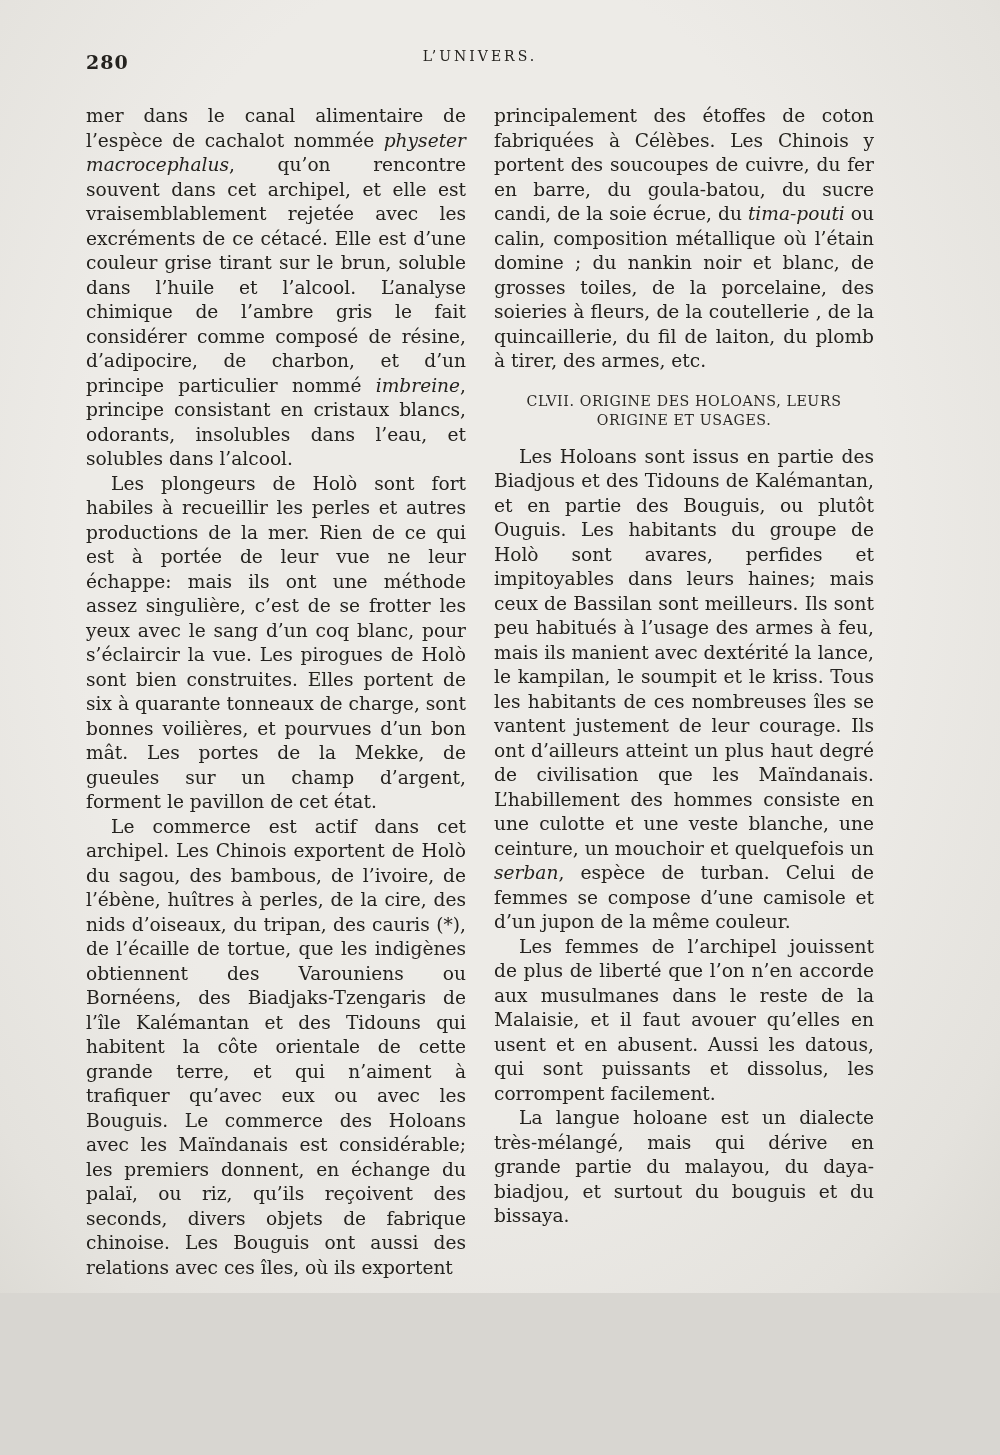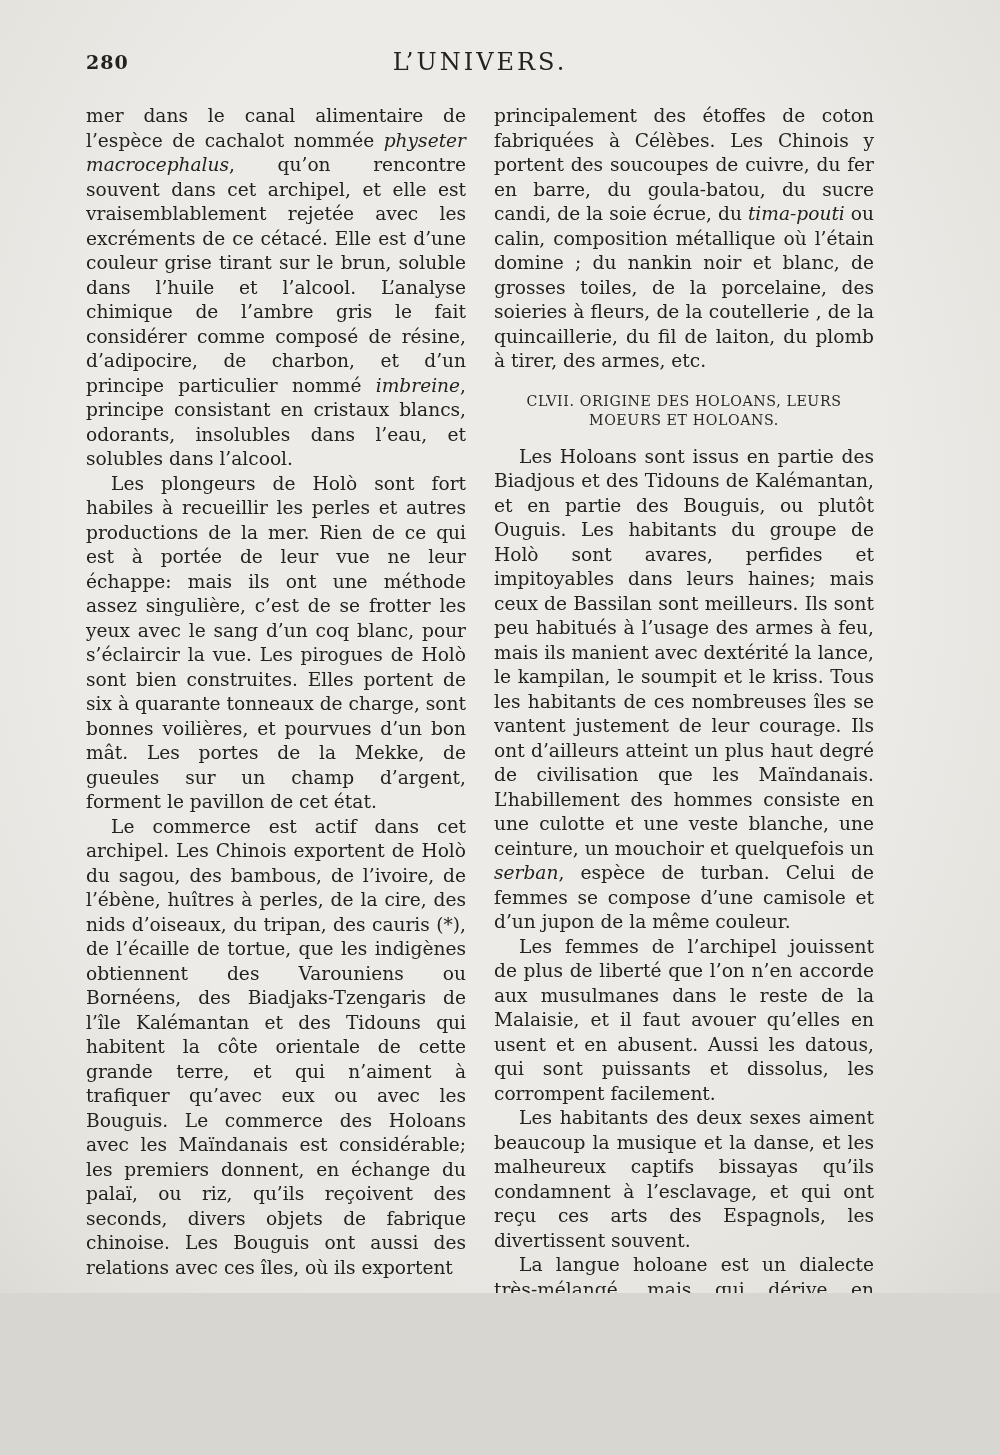--- a/index.html
+++ b/index.html
@@ -12,21 +12,21 @@
   .page {
     position: relative;
     width: 1000px; height: 1293px;
     background: radial-gradient(ellipse at 48% 42%, #edebe7 55%, #e4e2dd 85%, #dbd9d3 100%);
     color: #24221e;
     overflow: hidden;
   }
   .content { position: absolute; left: 86px; top: 46px; width: 788px; }
   .page-header { position: relative; height: 36px; }
   .page-number { position: absolute; left: 0; top: 5px; font-size: 19px; letter-spacing: 1px; font-weight: bold; }
-  .page-title { display: block; text-align: center; font-size: 24px; letter-spacing: 3px; padding-top: 2px; }
+  .page-title { display: block; text-align: center; font-size: 14px; letter-spacing: 3px; padding-top: 2px; }
   .columns { display: flex; gap: 28px; margin-top: 22px; }
   .col { width: 383px; font-size: 18.6px; line-height: 24.5px; text-align: justify; }
   p.para { margin: 0; }
   p.para.indent { text-indent: 1.35em; }
   .section-heading {
     text-align: center;
     font-size: 14.2px;
     letter-spacing: 0.6px;
     line-height: 19px;
     margin: 18px 0 15px;
@@ -52,21 +52,20 @@
     </div>
     <div class="columns">
       <div class="col">
           <p class="para"><span>mer dans le canal alimentaire de l’espèce de cachalot nommée </span><i>physeter macrocephalus</i><span>, qu’on rencontre souvent dans cet archipel, et elle est vraisemblablement rejetée avec les excréments de ce cétacé. Elle est d’une couleur grise tirant sur le brun, soluble dans l’huile et l’alcool. L’analyse chimique de l’ambre gris le fait considérer comme composé de résine, d’adipocire, de charbon, et d’un principe particulier nommé </span><i>imbreine</i><span>, principe consistant en cristaux blancs, odorants, insolubles dans l’eau, et solubles dans l’alcool.</span></p>
           <p class="para indent"><span>Les plongeurs de Holò sont fort habiles à recueillir les perles et autres productions de la mer. Rien de ce qui est à portée de leur vue ne leur échappe: mais ils ont une méthode assez singulière, c’est de se frotter les yeux avec le sang d’un coq blanc, pour s’éclaircir la vue. Les pirogues de Holò sont bien construites. Elles portent de six à quarante tonneaux de charge, sont bonnes voilières, et pourvues d’un bon mât. Les portes de la Mekke, de gueules sur un champ d’argent, forment le pavillon de cet état.</span></p>
           <p class="para indent"><span>Le commerce est actif dans cet archipel. Les Chinois exportent de Holò du sagou, des bambous, de l’ivoire, de l’ébène, huîtres à perles, de la cire, des nids d’oiseaux, du tripan, des cauris (*), de l’écaille de tortue, que les indigènes obtiennent des Varouniens ou Bornéens, des Biadjaks-Tzengaris de l’île Kalémantan et des Tidouns qui habitent la côte orientale de cette grande terre, et qui n’aiment à trafiquer qu’avec eux ou avec les Bouguis. Le commerce des Holoans avec les Maïndanais est considérable; les premiers donnent, en échange du palaï, ou riz, qu’ils reçoivent des seconds, divers objets de fabrique chinoise. Les Bouguis ont aussi des relations avec ces îles, où ils exportent</span></p>
           <div class="footnote"><span>(*) Petite coquille univalve qui sert de monnaie cette plusieurs parties de l’Orient.</span></div>
         </div>
       <div class="col">
           <p class="para"><span>principalement des étoffes de coton fabriquées à Célèbes. Les Chinois y portent des soucoupes de cuivre, du fer en barre, du goula-batou, du sucre candi, de la soie écrue, du </span><i>tima-pouti</i><span> ou calin, composition métallique où l’étain domine ; du nankin noir et blanc, de grosses toiles, de la porcelaine, des soieries à fleurs, de la coutellerie , de la quincaillerie, du fil de laiton, du plomb à tirer, des armes, etc.</span></p>
-          <div class="section-heading">CLVII. ORIGINE DES HOLOANS, LEURS MOEURS ET HOLOANS.</div>
+          <div class="section-heading">CLVII. ORIGINE DES HOLOANS, LEURS ORIGINE ET USAGES.</div>
           <p class="para indent"><span>Les Holoans sont issus en partie des Biadjous et des Tidouns de Kalémantan, et en partie des Bouguis, ou plutôt Ouguis. Les habitants du groupe de Holò sont avares, perfides et impitoyables dans leurs haines; mais ceux de Bassilan sont meilleurs. Ils sont peu habitués à l’usage des armes à feu, mais ils manient avec dextérité la lance, le kampilan, le soumpit et le kriss. Tous les habitants de ces nombreuses îles se vantent justement de leur courage. Ils ont d’ailleurs atteint un plus haut degré de civilisation que les Maïndanais. L’habillement des hommes consiste en une culotte et une veste blanche, une ceinture, un mouchoir et quelquefois un </span><i>serban</i><span>, espèce de turban. Celui de femmes se compose d’une camisole et d’un jupon de la même couleur.</span></p>
           <p class="para indent"><span>Les femmes de l’archipel jouissent de plus de liberté que l’on n’en accorde aux musulmanes dans le reste de la Malaisie, et il faut avouer qu’elles en usent et en abusent. Aussi les datous, qui sont puissants et dissolus, les corrompent facilement.</span></p>
-          <p class="para indent"><span>Les habitants des deux sexes aiment beaucoup la musique et la danse, et les malheureux captifs bissayas qu’ils condamnent à l’esclavage, et qui ont reçu ces arts des Espagnols, les divertissent souvent.</span></p>
           <p class="para indent"><span>La langue holoane est un dialecte très-mélangé, mais qui dérive en grande partie du malayou, du daya-biadjou, et surtout du bouguis et du bissaya.</span></p>
         </div>
     </div>
   </div>
 </div>
 
 </body></html>

